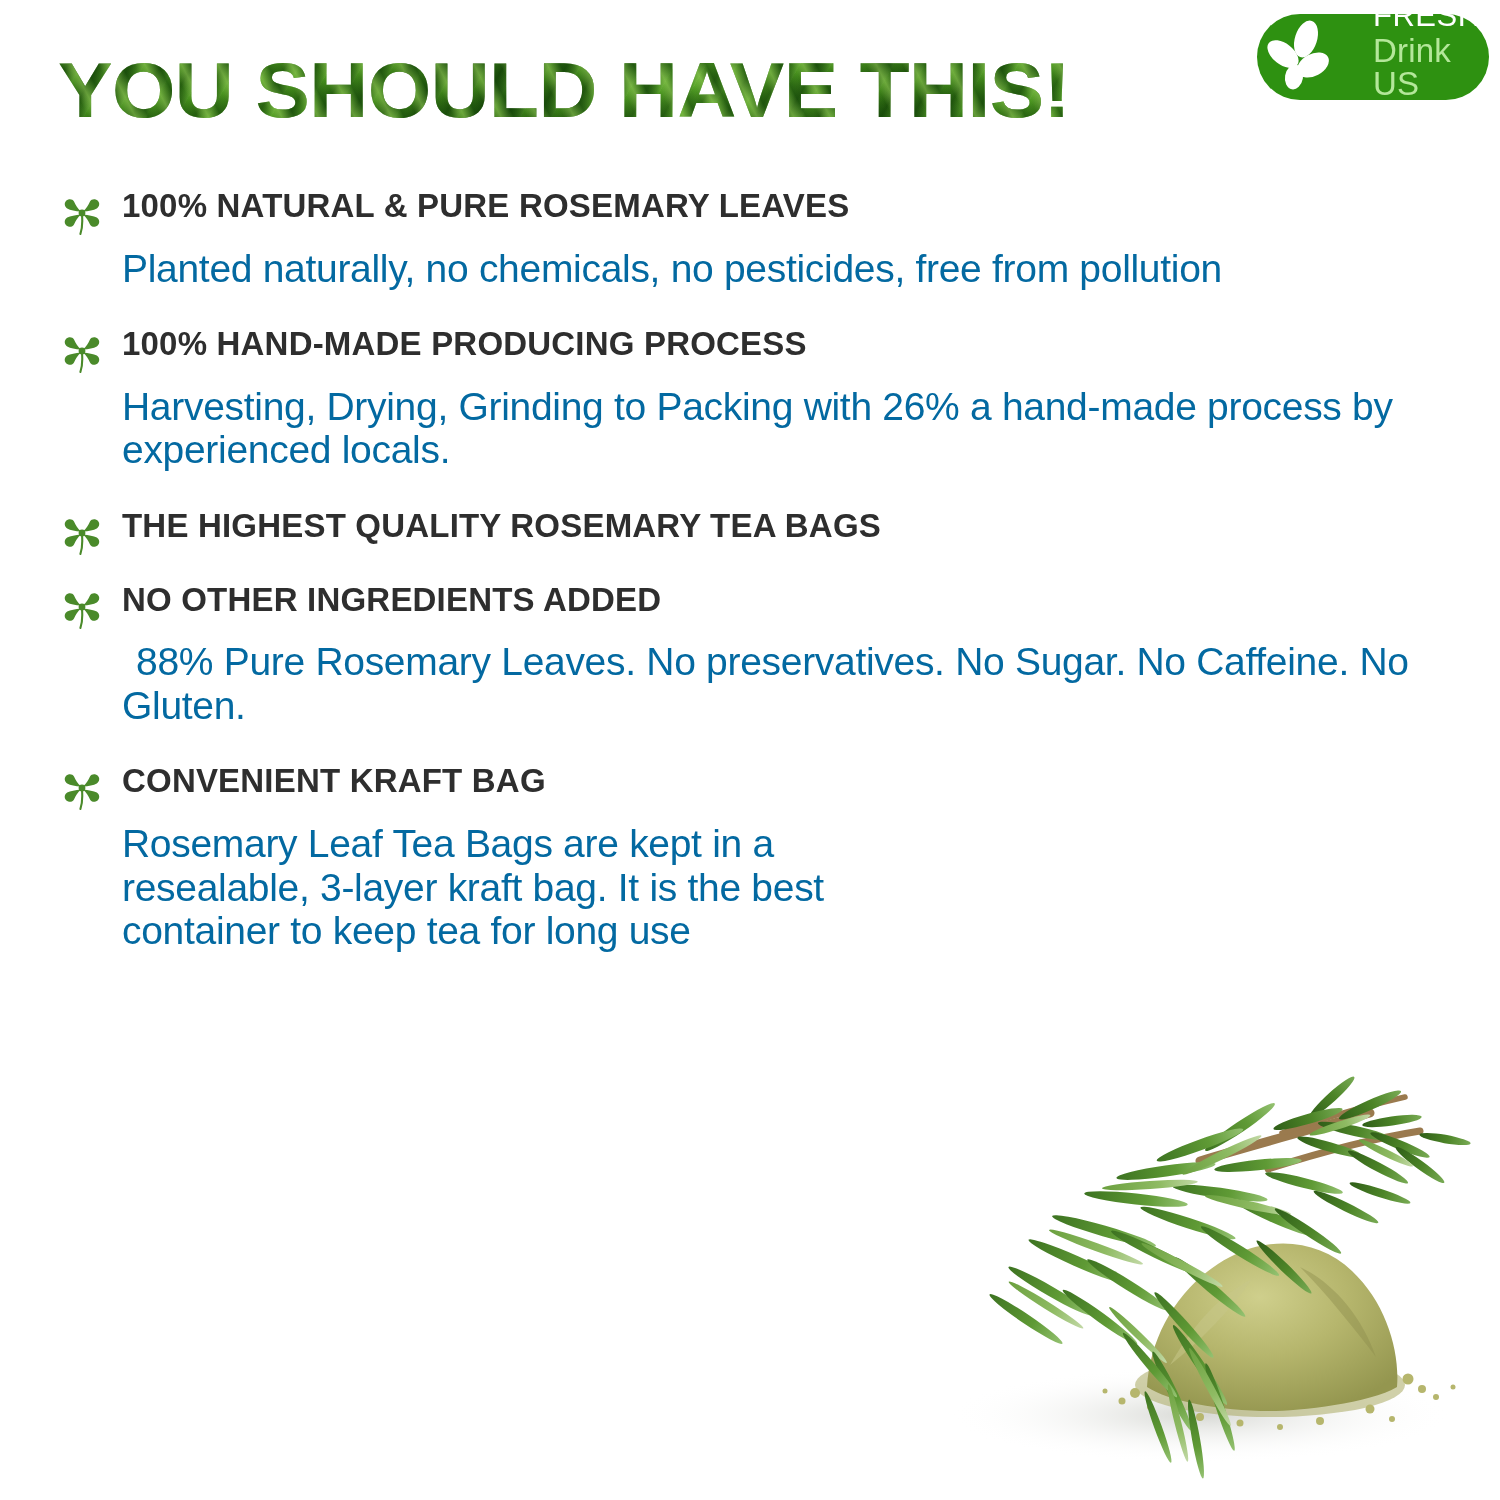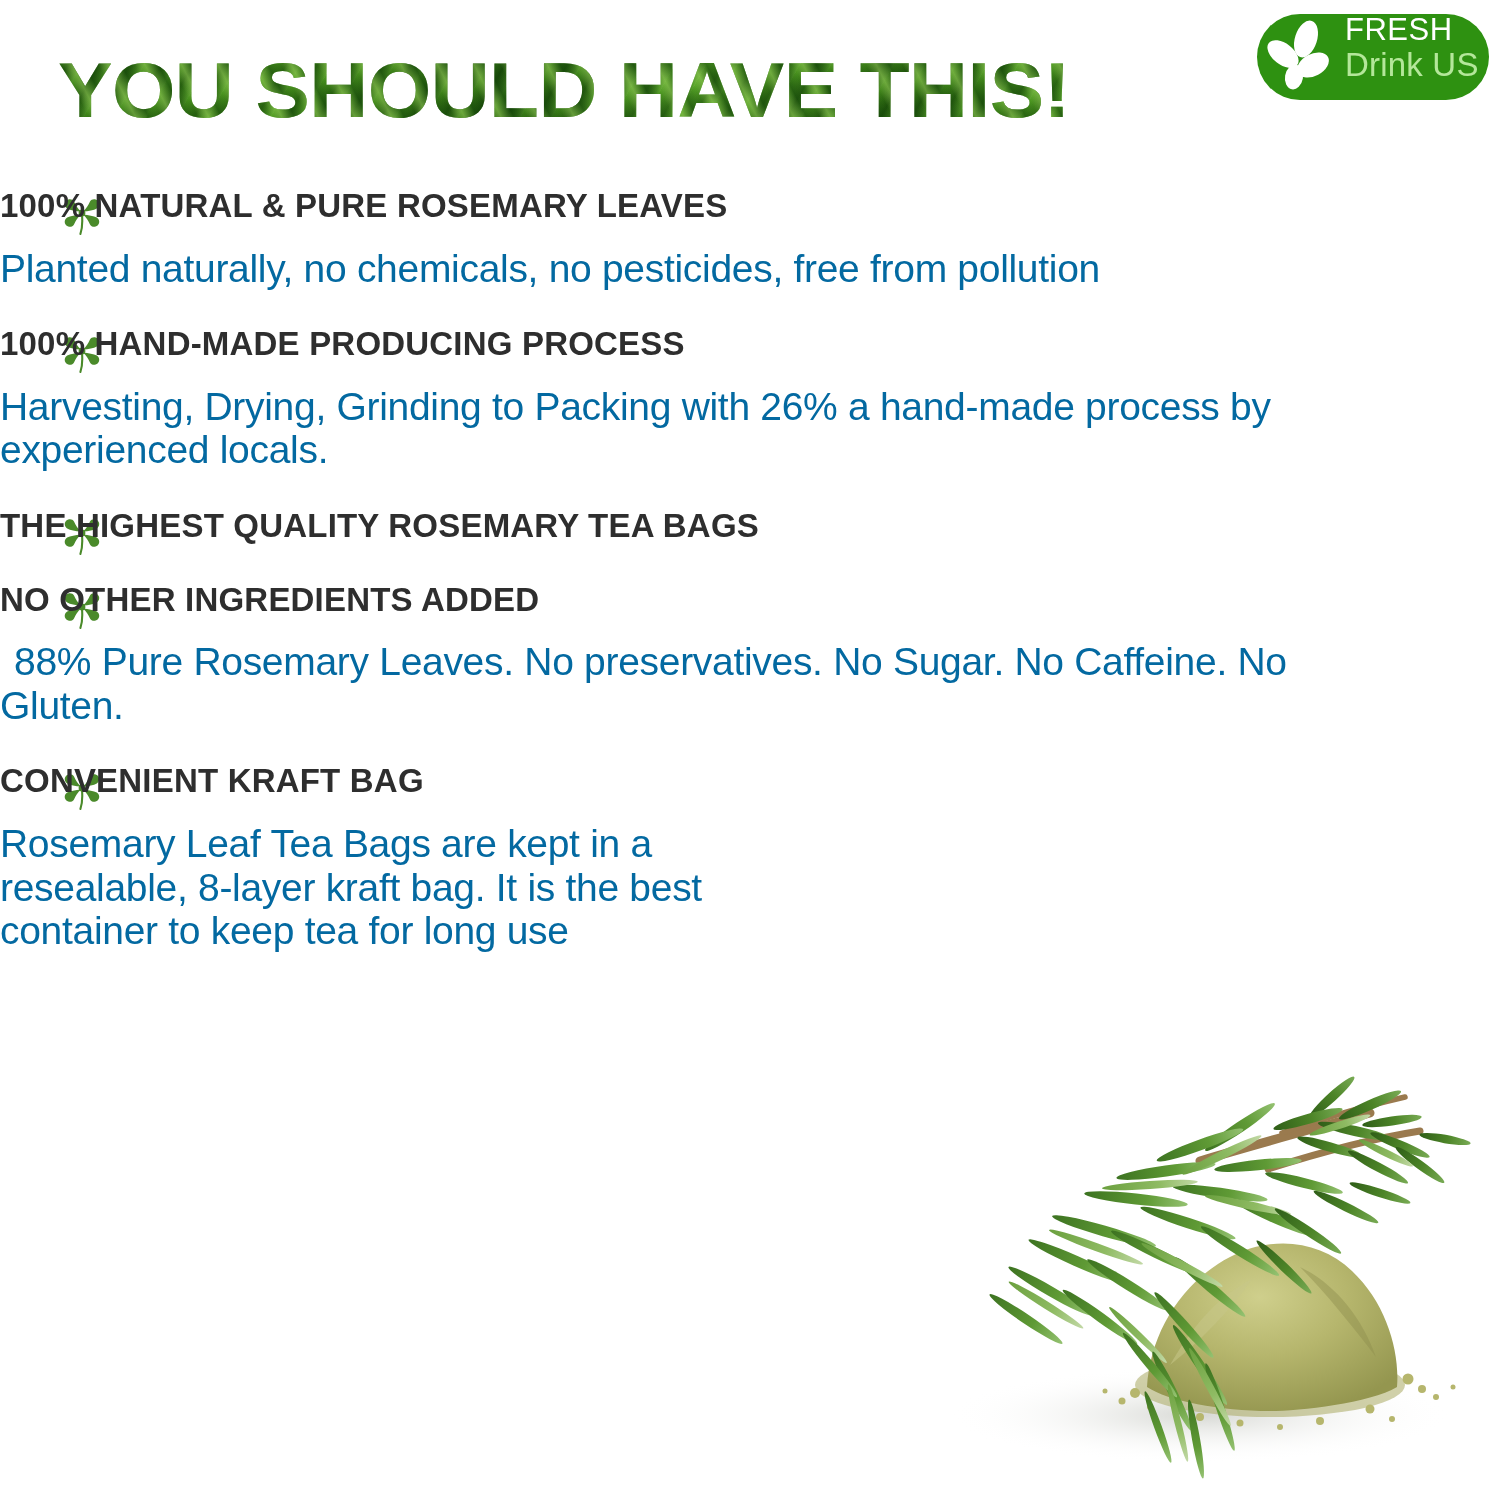--- a/index.html
+++ b/index.html
@@ -11,21 +11,21 @@
     overflow:hidden;
   }
 
   
   .brand-logo{
     position:absolute;
     top:14px; left:1257px;
     width:232px; height:86px;
     background:#2e9111;
     border-radius:43px;
-    display:flex; align-items:flex-start;
+    display:flex; align-items:flex-end;gap:28px;
   }
   .brand-mark{ width:86px; height:86px; flex:0 0 86px; position:relative; }
   .brand-text{ display:flex; flex-direction:column; justify-content:center;
                line-height:1; padding-left:2px; }
   .brand-fresh{ color:#ffffff; font-size:31px; font-weight:400; letter-spacing:.5px; }
   .brand-drink{ color:#b4e79a; font-size:33px; font-weight:400; letter-spacing:.2px; margin-top:3px;}
 
   
   .headline{
     position:absolute;
@@ -43,21 +43,21 @@
     background-color:#2f6b13;
     background-image:
       repeating-linear-gradient(64deg, rgba(255,255,255,.00) 0px, rgba(150,205,90,.55) 9px, rgba(20,70,10,.55) 20px, rgba(255,255,255,.00) 31px),
       repeating-linear-gradient(118deg, rgba(90,170,40,.45) 0px, rgba(18,62,8,.50) 14px, rgba(120,190,70,.35) 26px),
       linear-gradient(100deg,#2c6a12 0%, #47901d 22%, #1f550c 44%, #55a227 63%, #29640f 82%, #4e9a22 100%);
     white-space:nowrap;
   }
 
   
   .features{ position:absolute; top:186px; left:0; width:1500px; }
-  .feature{ position:relative; margin-bottom:34px; }
+  .feature{ position:relative; padding-left:122px; margin-bottom:34px; }
   .feature:last-child{ margin-bottom:0; }
 
   .clover-icon{
     position:absolute;
     left:62px; top:7px;
     width:40px; height:42px;
   }
 
   .feature-title{
     font-size:33.5px;
@@ -187,21 +187,21 @@
           <path d="M19.2 18.6C15.4 15.6 13.8 12.2 12 8.6c-1.4-2.8-5.6-3-7.8-0.8-2.4 2.4-1.6 6 1 7.6 3.2 2 8 2.4 14 3.2z"></path>
           <path d="M20.8 18.6c3.8-3 5.4-6.4 7.2-10 1.4-2.8 5.6-3 7.8-0.8 2.4 2.4 1.6 6-1 7.6-3.2 2-8 2.4-14 3.2z"></path>
           <path d="M19.2 21.4c-3.8 3-5.4 6.4-7.2 10-1.4 2.8-5.6 3-7.8 0.8-2.4-2.4-1.6-6 1-7.6 3.2-2 8-2.4 14-3.2z"></path>
           <path d="M20.8 21.4c3.8 3 5.4 6.4 7.2 10 1.4 2.8 5.6 3 7.8 0.8 2.4-2.4 1.6-6-1-7.6-3.2-2-8-2.4-14-3.2z"></path>
           <circle cx="20" cy="20" r="3.4"></circle>
         </g>
         <path d="M20 22 C20.6 29 20.4 35 18.4 41" stroke="#4a8a2a" stroke-width="2.1" fill="none" stroke-linecap="round"></path>
       </svg>
     </span>
     <div class="feature-title">CONVENIENT KRAFT BAG</div>
-    <div class="feature-body narrow">Rosemary Leaf Tea Bags are kept in a resealable, 8-layer kraft bag. It is the best container to keep tea for long use</div>
+    <div class="feature-body narrow">Rosemary Leaf Tea Bags are kept in a resealable, 3-layer kraft bag. It is the best container to keep tea for long use</div>
   </div>
 
 </div>
 
 <div class="product-photo">
   <svg width="600" height="465" viewBox="0 0 600 465" aria-hidden="true">
     <defs>
       <radialGradient id="powderGrad" cx="45%" cy="32%" r="72%">
         <stop offset="0%" stop-color="#cfcf8c"></stop>
         <stop offset="48%" stop-color="#b6b66d"></stop>

